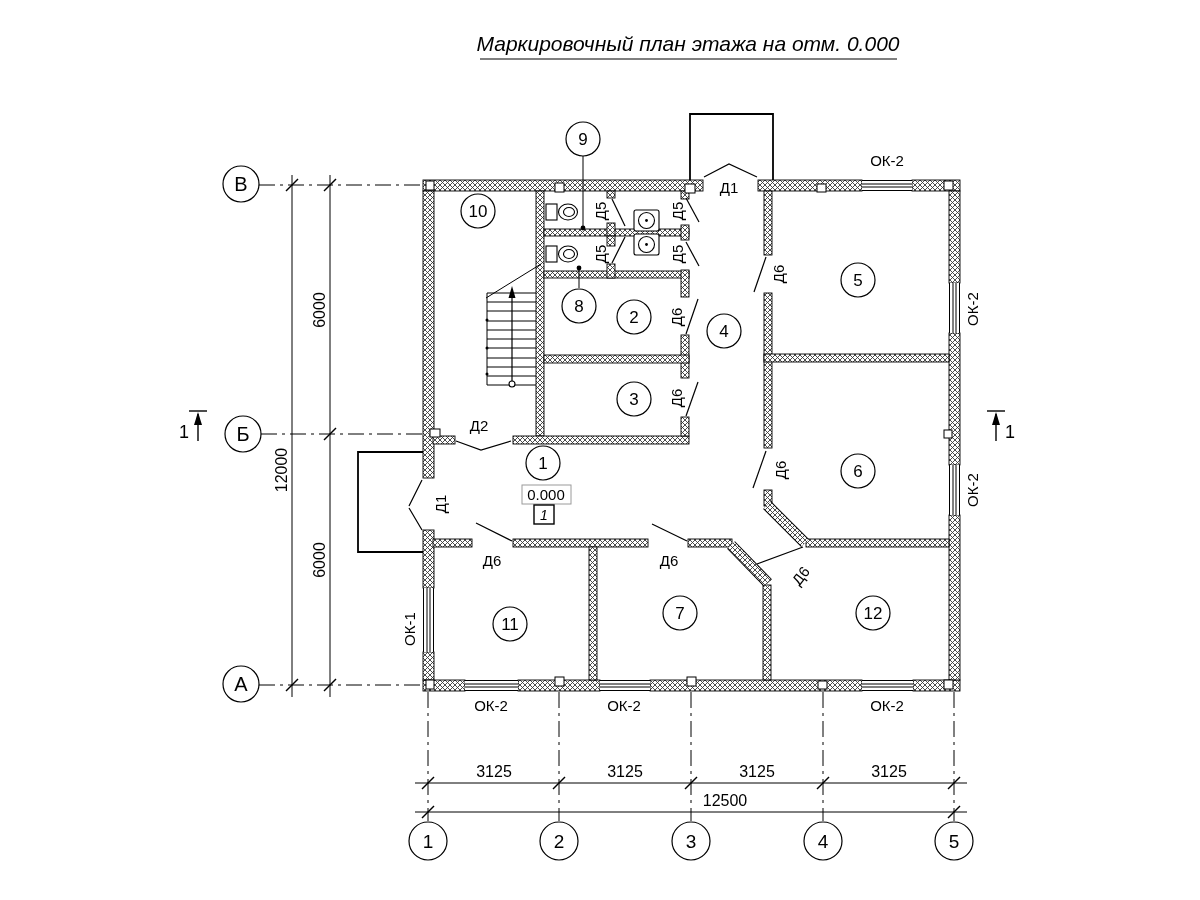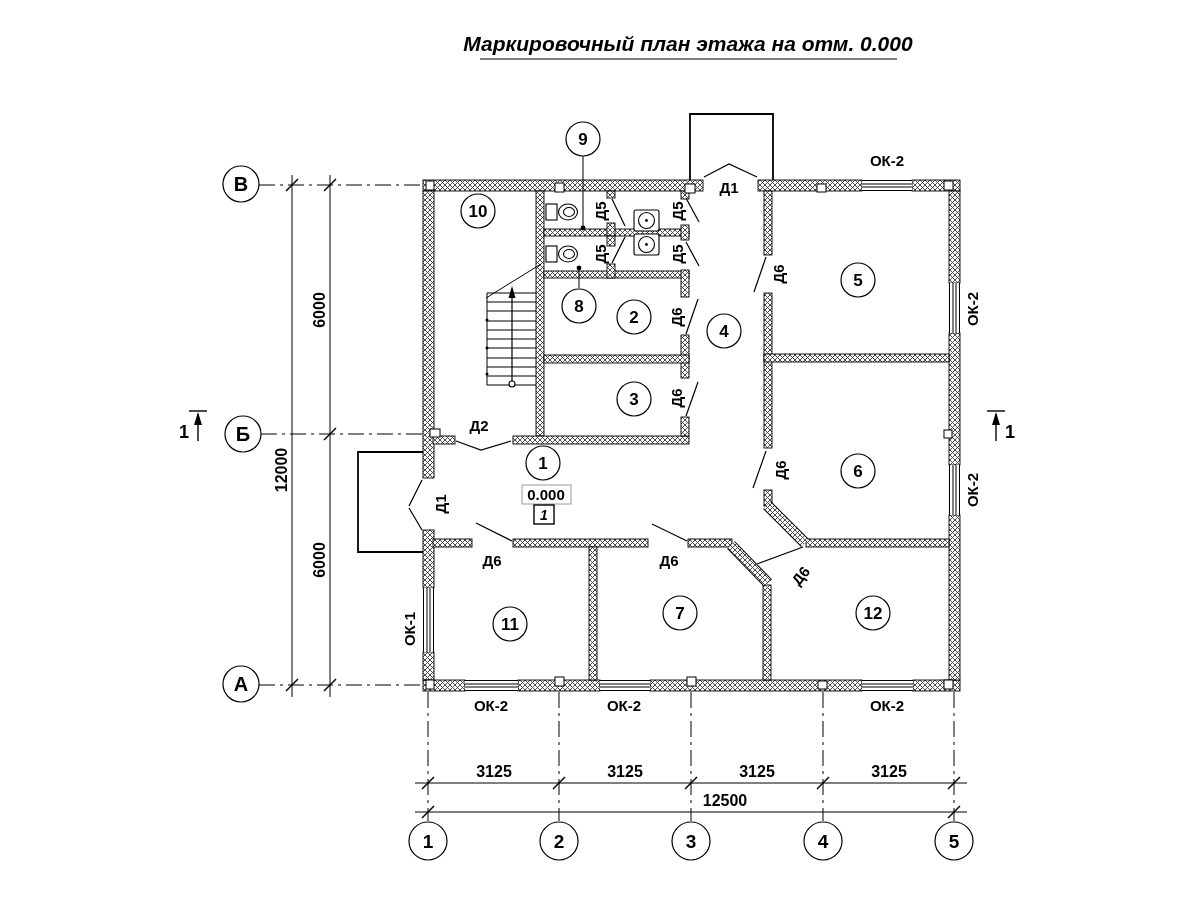--- a/index.html
+++ b/index.html
@@ -1,16 +1,16 @@
 <!DOCTYPE html>
 <html><head>
 <meta charset="utf-8">
 <style>
   html,body{margin:0;padding:0;background:#fff;}
-  .page{width:1200px;height:900px;background:#fff;position:relative;overflow:hidden;font-weight:bold;}
+  .page{width:1200px;height:900px;background:#fff;position:relative;overflow:hidden;}
   svg{display:block;}
   text{font-family:"Liberation Sans","DejaVu Sans",sans-serif;fill:#000;}
   .wall{fill:url(#wh);stroke:#000;stroke-width:0.9;}
   .dwall{stroke:url(#wh);stroke-width:9;fill:none;}
   .dwall-edge{stroke:#000;stroke-width:11;fill:none;}
   .thin{stroke:#000;stroke-width:1;fill:none;}
   .leaf{stroke:#000;stroke-width:1.2;fill:none;}
   .porch{stroke:#000;stroke-width:1.8;fill:none;}
   .axis{stroke:#000;stroke-width:1;fill:none;stroke-dasharray:16 5 3 5;}
   .dim{stroke:#000;stroke-width:1;fill:none;}

